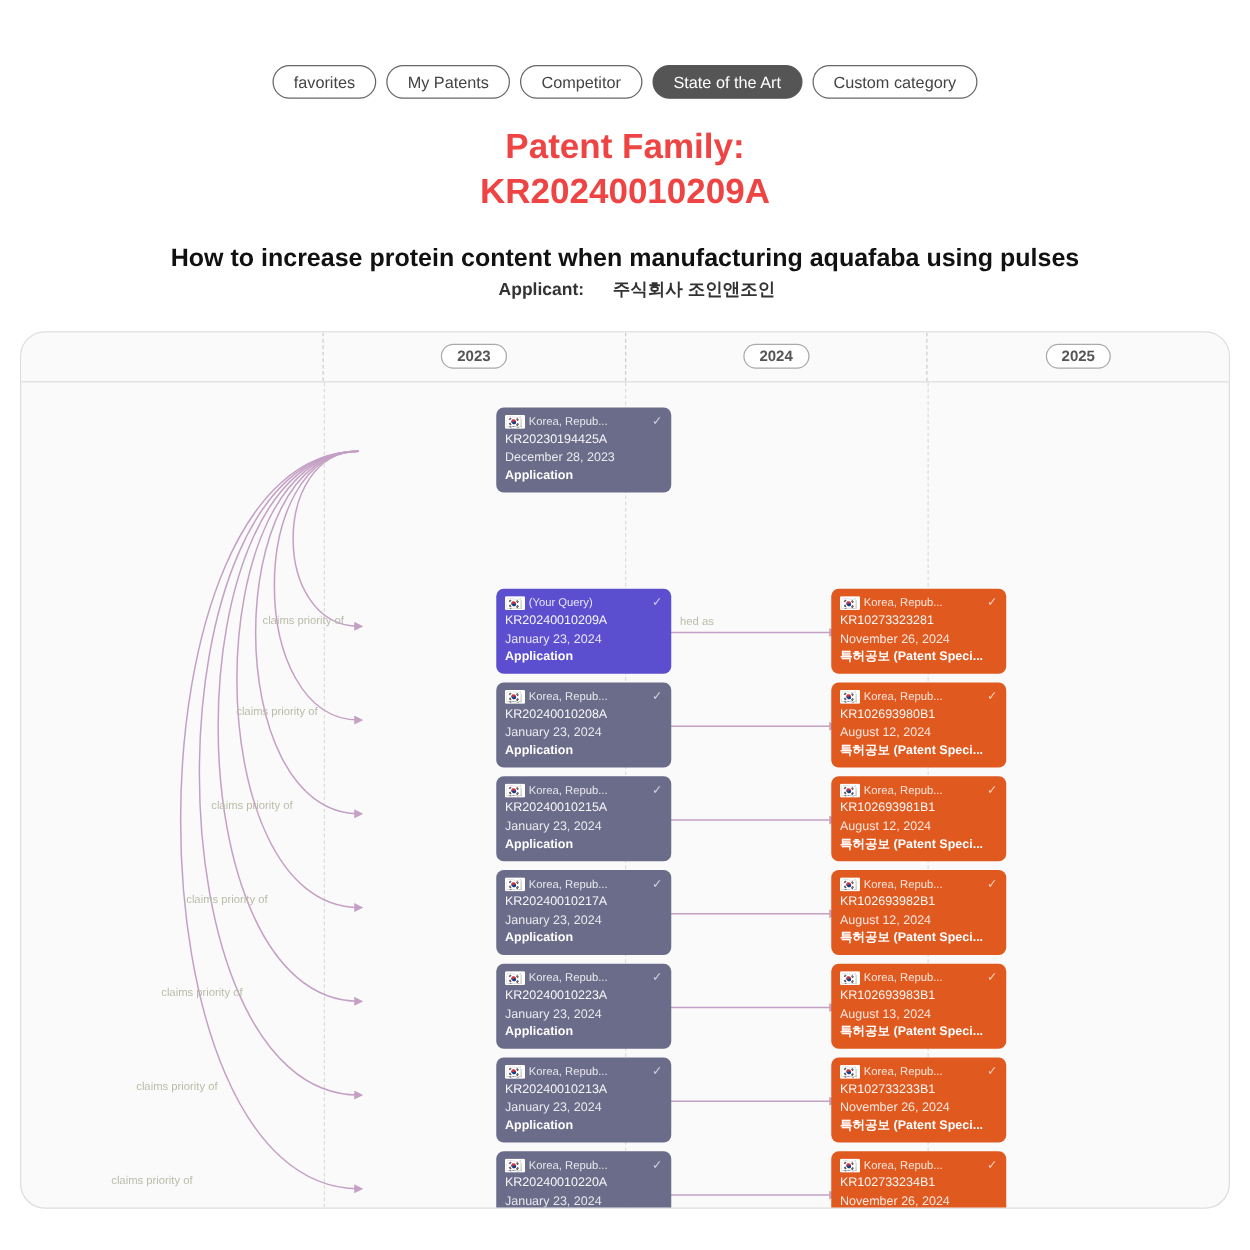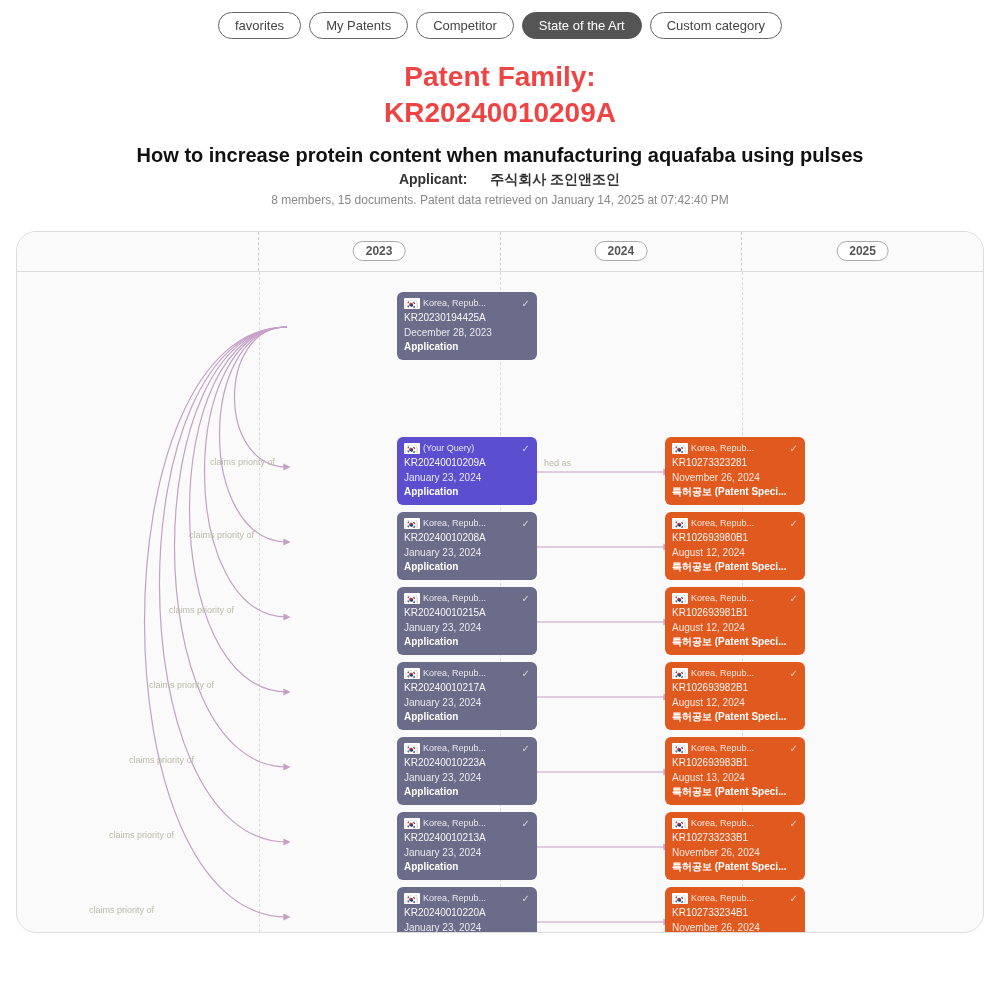--- a/index.html
+++ b/index.html
@@ -20,20 +20,21 @@
       padding: 12px 0 10px;
     }
     .nav-btn {
       border: 1.5px solid #666;
       background: #fff;
       border-radius: 20px;
       padding: 5px 16px;
       font-size: 13px;
       color: #444;
       cursor: pointer;
+      margin-top: 40px;
     }
     .nav-btn.active {
       background: #555;
       color: #fff;
       border-color: #555;
     }
 
     
     .header {
       text-align: center;
@@ -42,21 +43,21 @@
     .header h1 {
       font-size: 28px;
       font-weight: 700;
       color: #ef4444;
       line-height: 1.3;
     }
     .header .subtitle {
       font-size: 20px;
       font-weight: 700;
       color: #111;
-      margin-top: 12px;
+      margin-top: 24px;
     }
     .header .applicant {
       font-size: 14px;
       color: #333;
       margin-top: 4px;
     }
     .header .applicant span {
       font-weight: 700;
       margin-left: 19px;
     }
@@ -219,21 +220,20 @@
 
 <header class="header">
   <h1>
     <span>Patent Family:</span><br>
     <span>KR20240010209A</span>
   </h1>
   <div class="subtitle">How to increase protein content when manufacturing aquafaba using pulses</div>
   <div class="applicant">
     <span>Applicant:</span> <span>주식회사 조인앤조인</span>
   </div>
-  <div class="meta">8 members, 15 documents. Patent data retrieved on January 14, 2025 at 07:42:40 PM</div>
 </header>
 
 <div class="timeline-container">
 
   <div class="timeline-header">
     <div class="timeline-col"></div>
     <div class="timeline-col">
       <span class="year-label">2023</span>
     </div>
     <div class="timeline-col">

